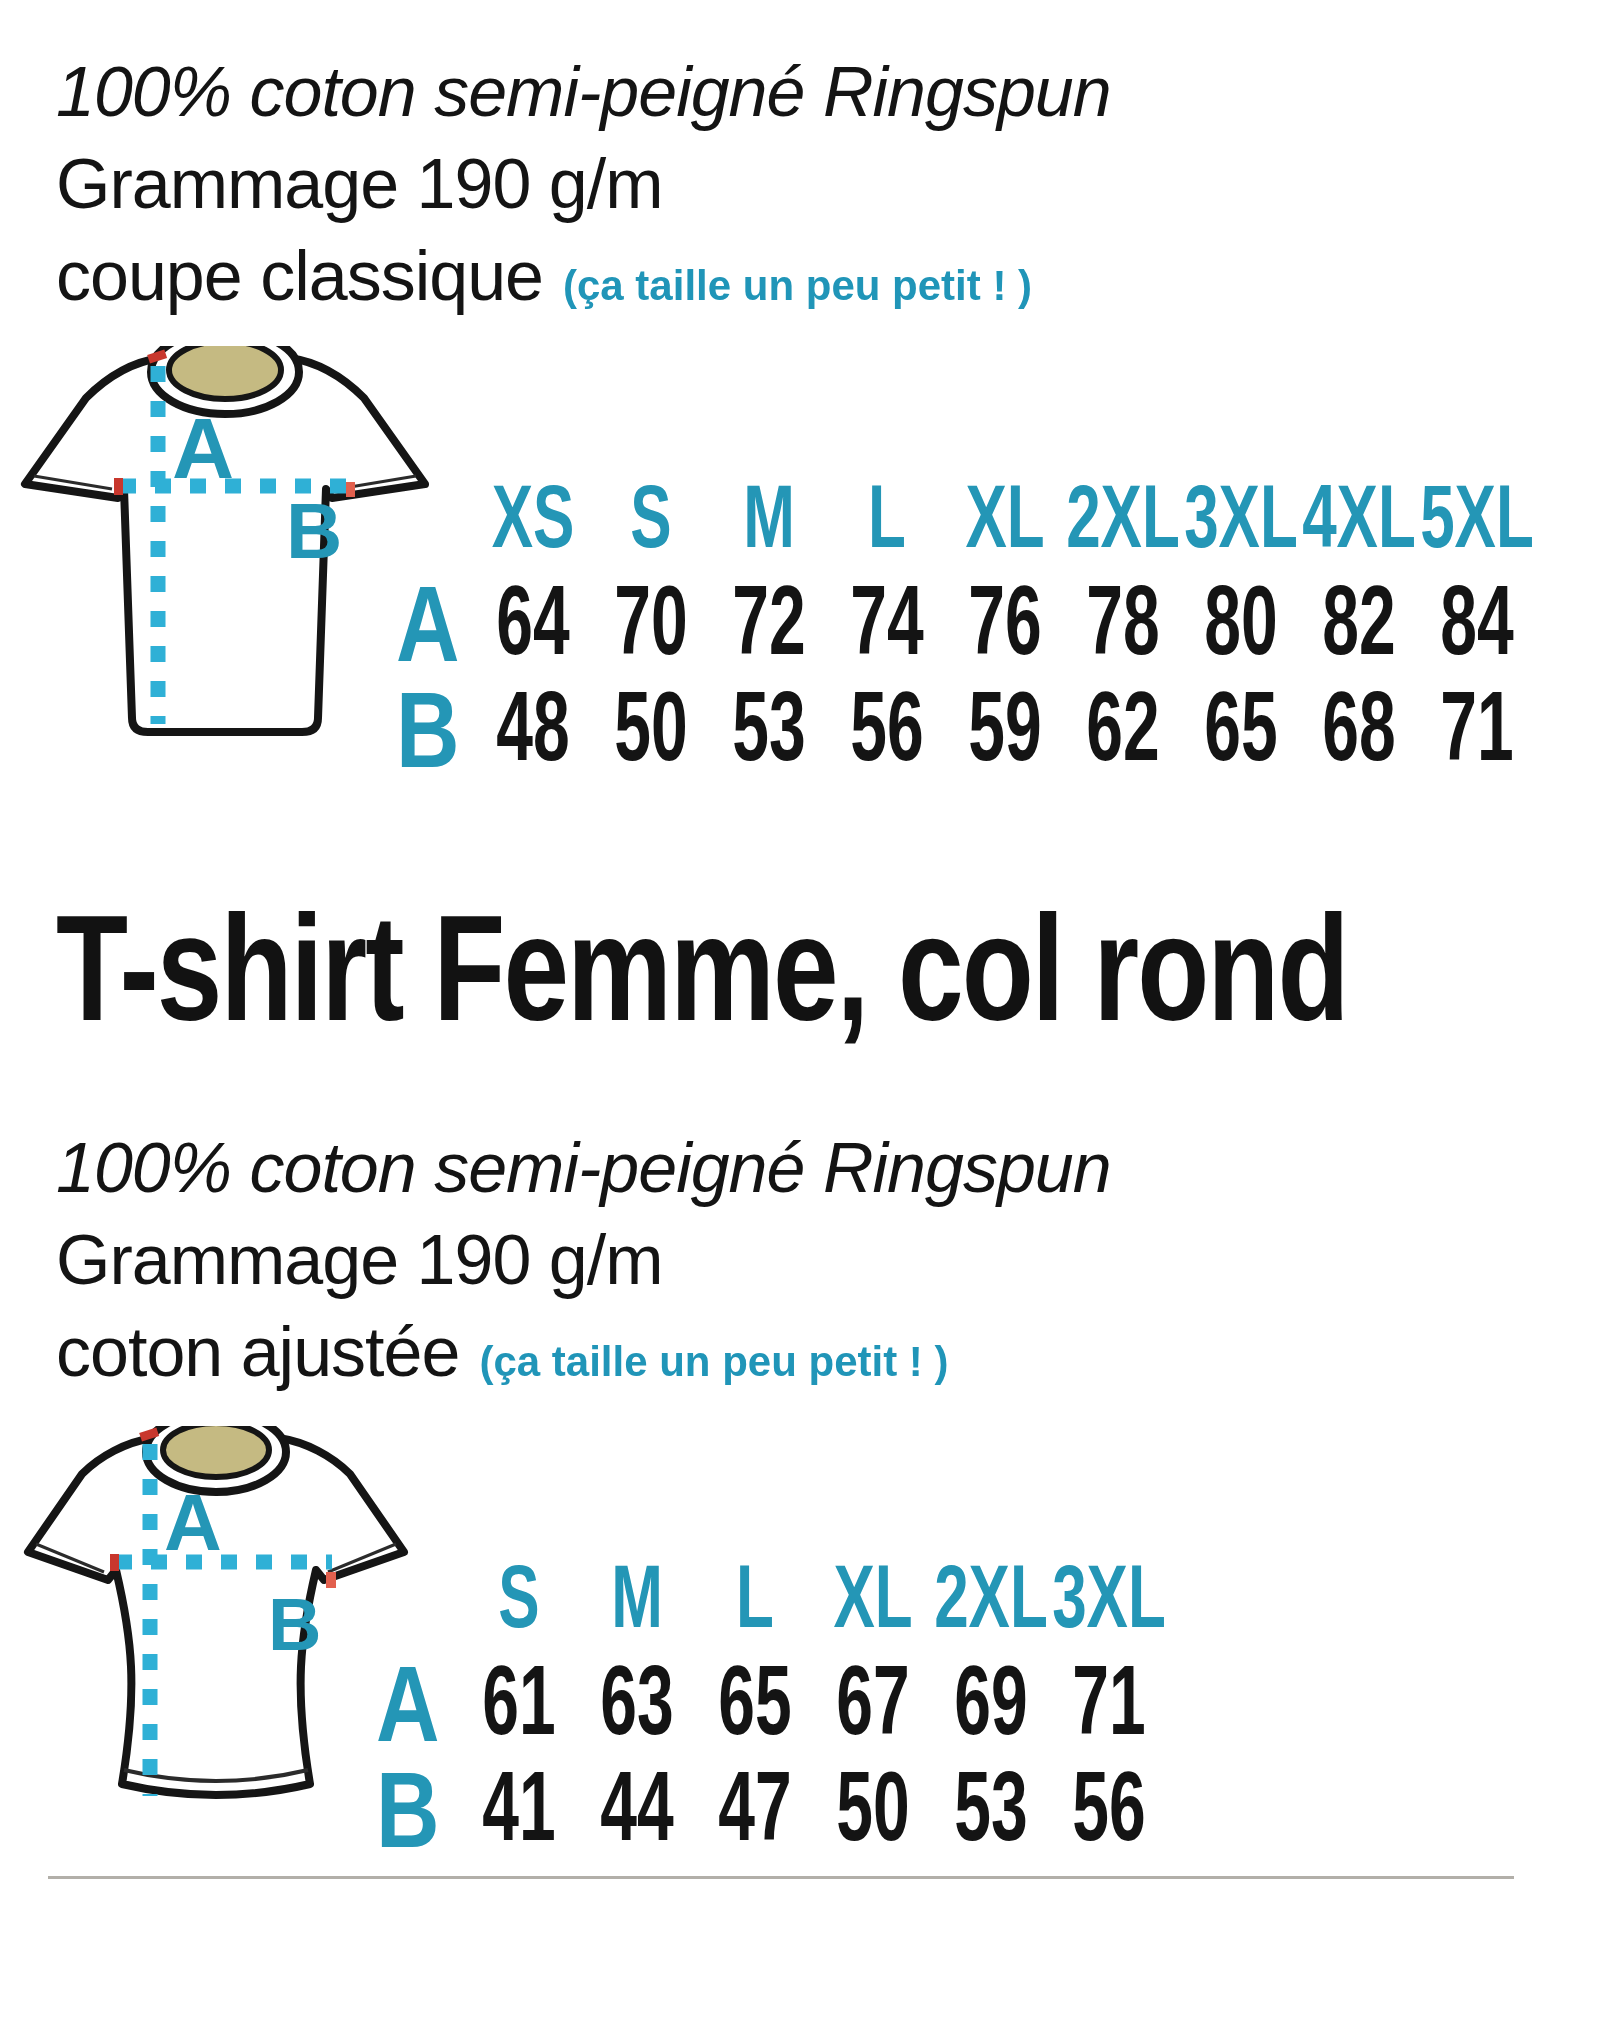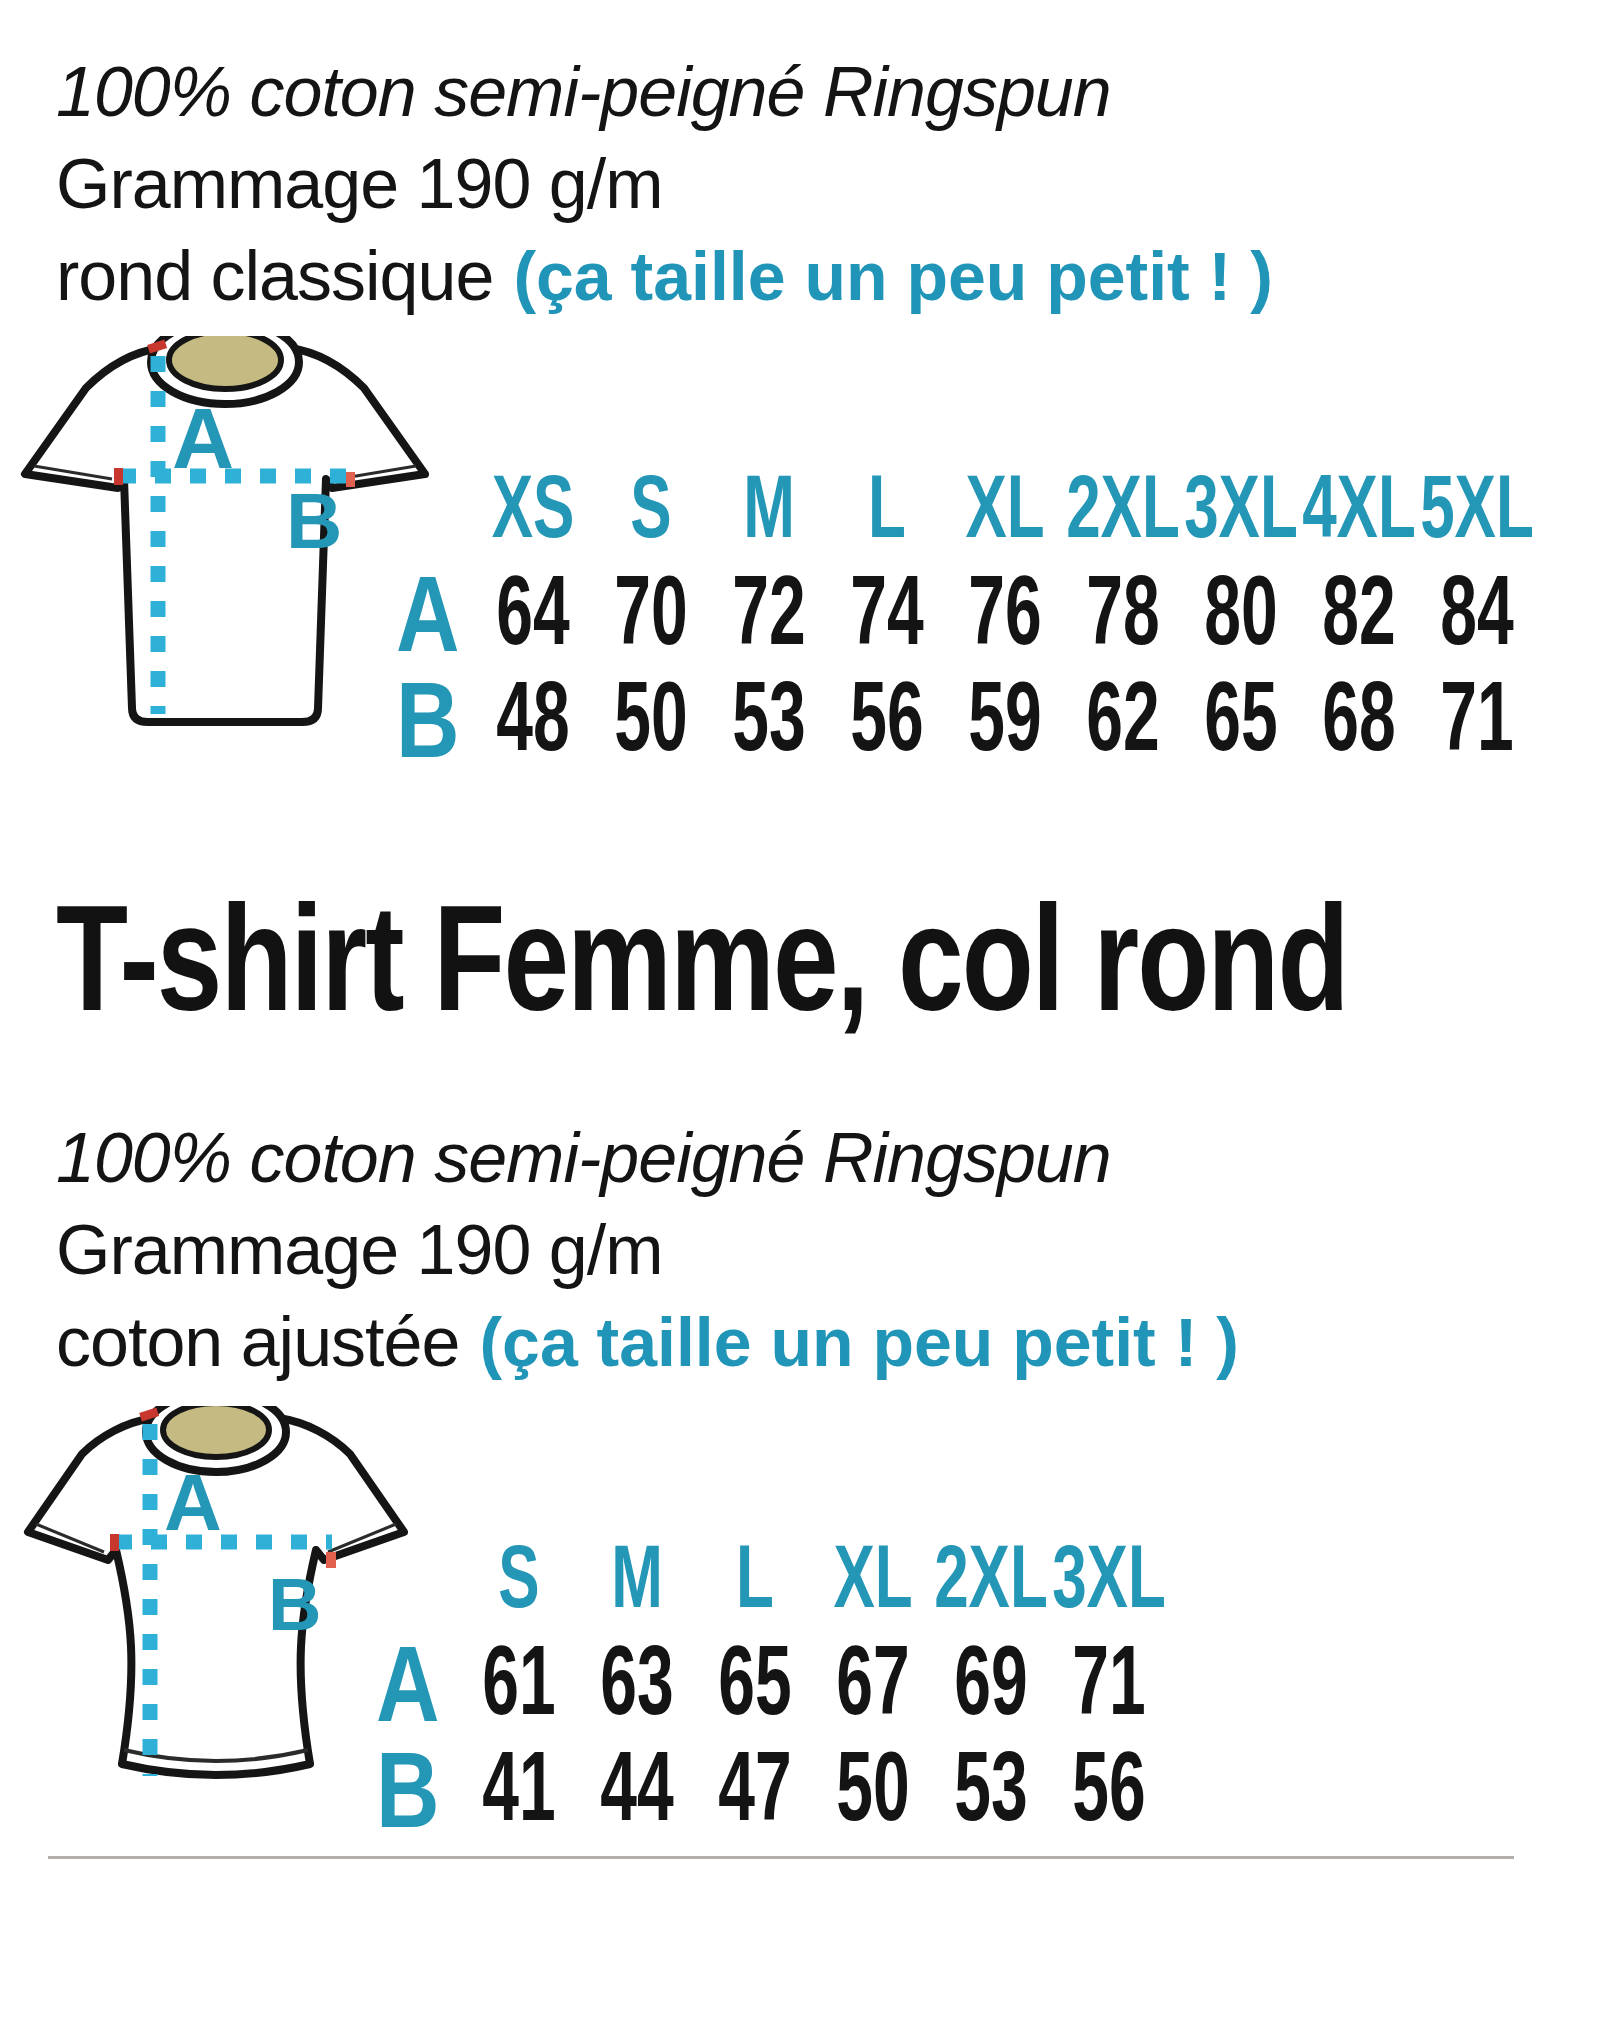--- a/index.html
+++ b/index.html
@@ -17,21 +17,21 @@
   .ttl{
     display:inline-block;
     font-size:118px;font-weight:bold;letter-spacing:-2px;
     line-height:116px;white-space:nowrap;
     transform:scaleY(1.28);transform-origin:0 100%;
     color:#121212;
   }
   .desc{margin:0;font-size:70px;line-height:92px;letter-spacing:-1px;white-space:nowrap;}
   .desc.first{margin-top:46px;font-style:italic;}
   .note{
-    font-size:68px;font-weight:bold;color:#2095b8;margin-left:20px;
+    font-size:42px;font-weight:bold;color:#2095b8;margin-left:20px;
     letter-spacing:0;
   }
   .hero{position:relative;margin-left:-36px;margin-top:14px;}
   .hero1{height:450px;}
   .hero2{height:440px;margin-top:18px;}
   .shirt-svg{position:absolute;left:0;top:0;}
   
   .tbl{position:absolute;}
   .tbl1{left:376px;top:130px;}
   .tbl2{left:356px;top:130px;}
@@ -62,21 +62,21 @@
 </style>
 </head>
 <body>
 
 <div class="page">
 
   <section class="sec sec1">
 
     <p class="desc first">100% coton semi-peigné Ringspun</p>
     <p class="desc">Grammage 190 g/m</p>
-    <p class="desc"><span>rond classique</span><span class="note">(ça taille un peu petit ! )</span></p>
+    <p class="desc"><span>coupe classique</span><span class="note">(ça taille un peu petit ! )</span></p>
 
     <div class="hero hero1">
 
       <svg class="shirt-svg" width="440" height="400" viewBox="0 0 440 400">
 
         <path d="M140,12 C112,16 86,32 66,52 L5,138 L98,152 L104,143 L112,372
              Q112,386 128,386 L282,386 Q298,386 298,372 L306,143 L312,152
              L405,138 L344,52 C324,32 298,16 270,12 Z" fill="#ffffff" stroke="#151515" stroke-width="8" stroke-linejoin="round"></path>
 
         <path d="M14,130 L92,143" fill="none" stroke="#2b2b2b" stroke-width="3"></path>

